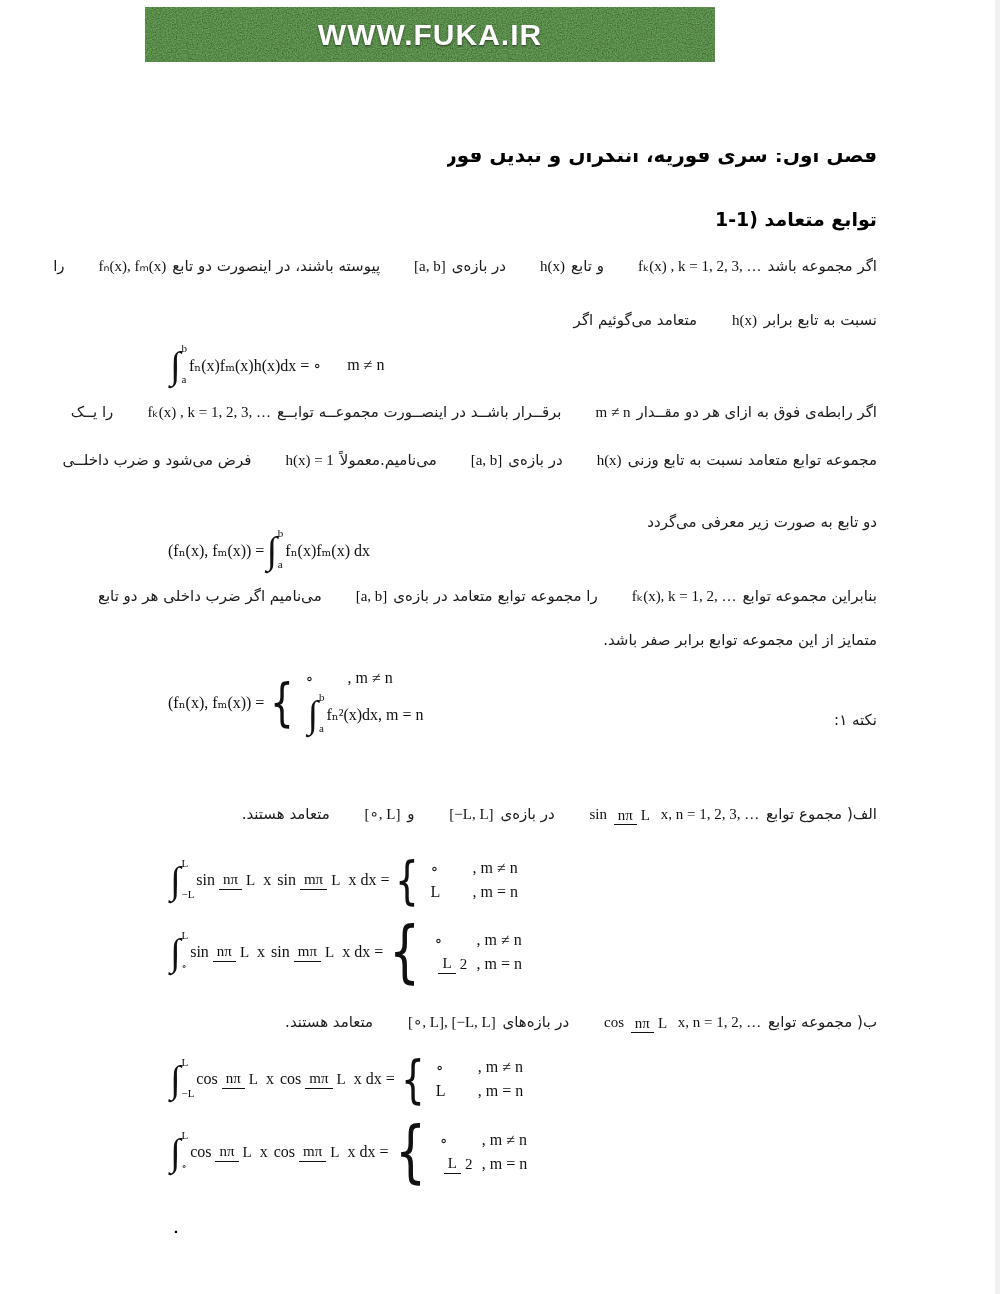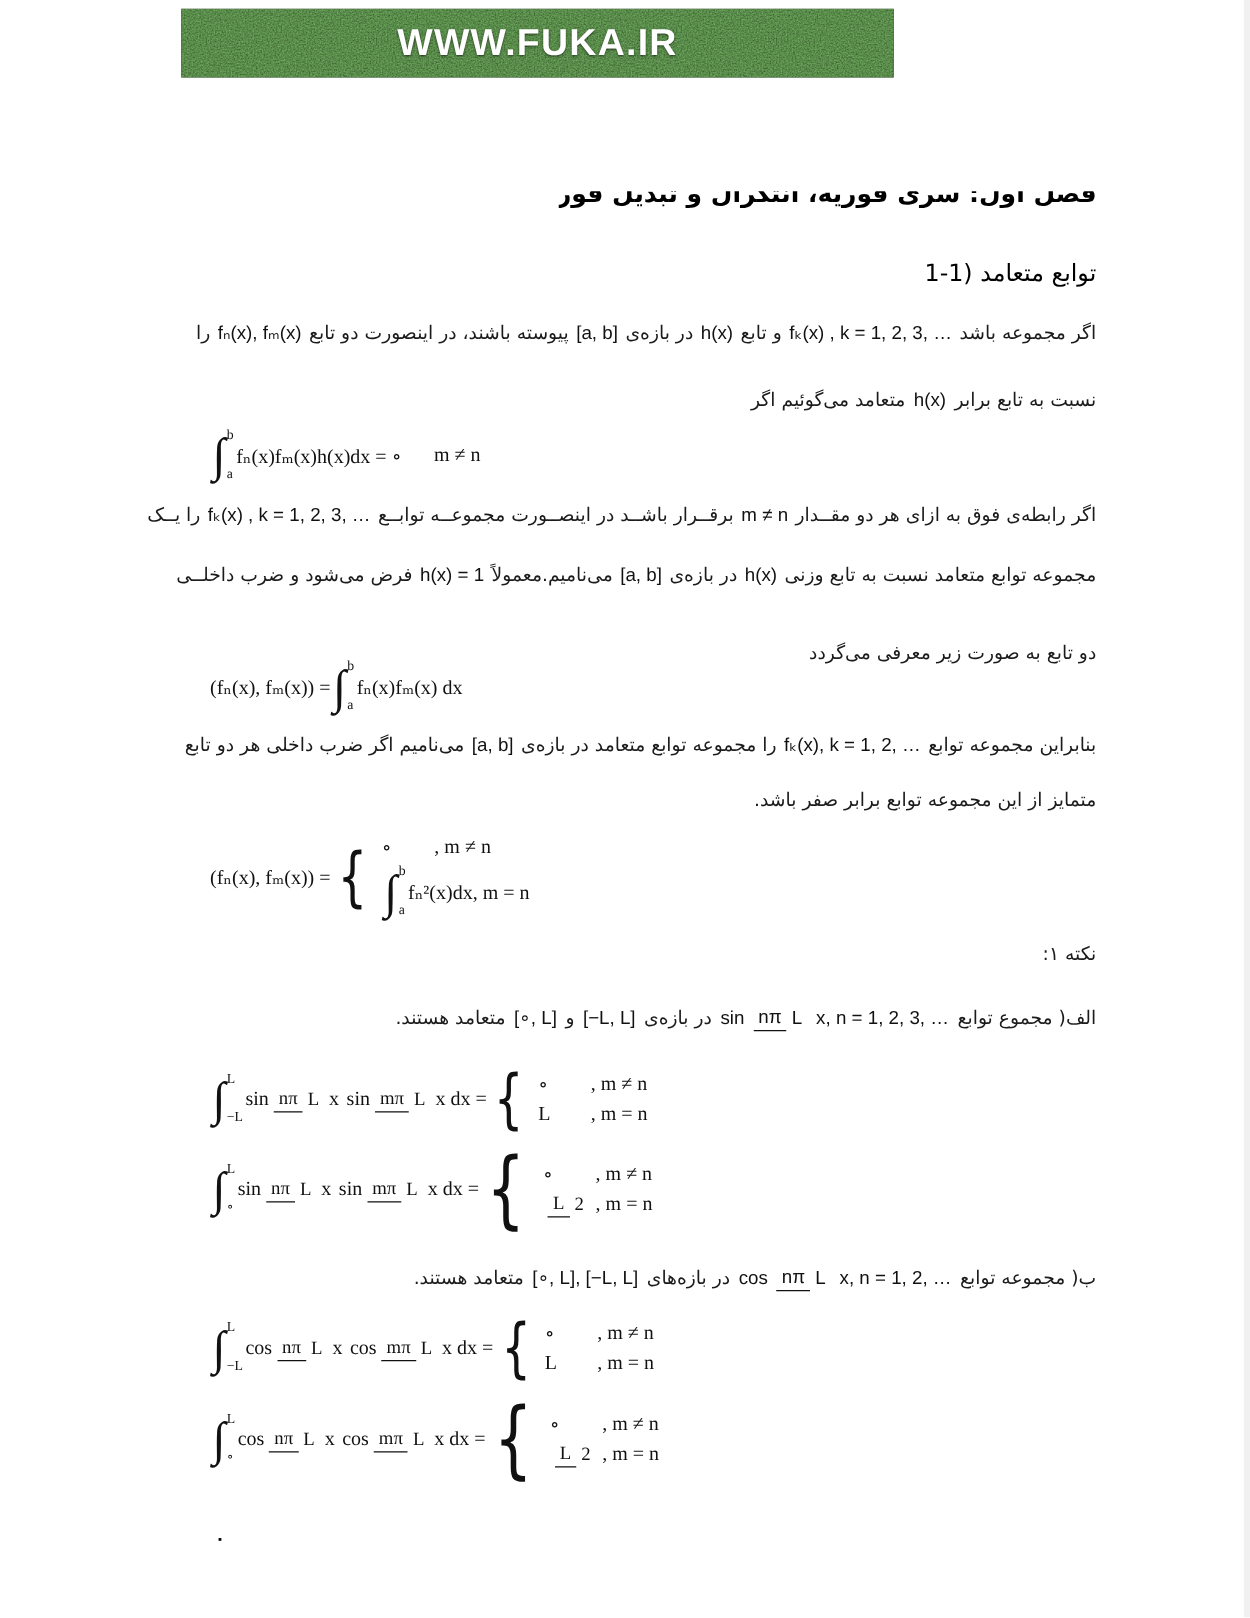--- a/index.html
+++ b/index.html
@@ -9,28 +9,28 @@
   
   .banner{position:absolute;left:145px;top:7px;width:570px;height:55px;background:#202c12;overflow:hidden;}
   .banner svg{position:absolute;left:0;top:0;width:100%;height:100%;}
   .banner-text{position:absolute;left:0;top:0;width:100%;height:100%;display:flex;align-items:center;justify-content:center;
                color:#fff;font-weight:bold;font-size:30px;letter-spacing:1px;font-family:Liberation Sans, sans-serif;
                text-shadow:0 1px 2px rgba(0,0,0,.6);}
 
   
   .title-clip{position:absolute;top:153px;right:118px;width:430px;height:27px;overflow:hidden;direction:rtl;text-align:right;}
   .title-text{font-weight:bold;font-size:20px;color:#000;margin-top:-10px;white-space:nowrap;}
-  .heading{position:absolute;top:208px;right:118px;direction:rtl;text-align:left;font-weight:normal;font-size:19px;color:#000;white-space:nowrap;}
+  .heading{position:absolute;top:208px;right:118px;direction:rtl;text-align:left;font-weight:bold;font-size:19px;color:#000;white-space:nowrap;}
 
   
   .line{position:absolute;right:118px;left:165px;direction:rtl;text-align:right;
         font-size:15px;line-height:1.7;white-space:nowrap;}
   .just{display:flex;direction:rtl;justify-content:space-between;align-items:baseline;column-gap:4px;}
   .m{direction:ltr;unicode-bidi:isolate;display:inline-block;
-     font-family:Liberation Sans, sans-serif;font-size:15px;color:#111;padding:0 2px;}
+     font-family:Liberation Serif, serif;font-size:15px;color:#111;padding:0 2px;margin-left:28px;}
   .ltr{direction:ltr;unicode-bidi:isolate;}
 
   
   .formula{position:absolute;left:168px;direction:ltr;display:flex;align-items:center;
            font-family:"Liberation Serif","DejaVu Serif","DejaVu Sans",serif;font-size:16px;color:#111;white-space:nowrap;}
   .intg{display:inline-flex;align-items:center;margin:0 2px;}
   .int-sign{font-size:38px;line-height:.85;font-weight:400;}
   .int-b{display:inline-flex;flex-direction:column;justify-content:space-between;height:42px;font-size:11px;line-height:1;padding:1px 0 3px 1px;}
   .frac{display:inline-flex;align-items:center;margin:0 4px;line-height:1.25;font-size:15px;}
   .frac .fnum{border-bottom:1px solid #111;padding:0 4px;}
@@ -160,21 +160,21 @@
                 <span>b</span>
                 <span>a</span>
               </span>
             </span>
           <span>fₙ²(x)dx, m = n</span>
         </span>
       </span>
     </span>
   </div>
 
-  <div class="line" style="top:751px">
+  <div class="line" style="top:708px">
     <span>نکته ۱:</span>
   </div>
 
   <div class="line" style="top:792px;line-height:44px">
     <span><span>الف</span><span class="ltr">)</span></span>
     <span>مجموع توابع</span>
     <span class="m">
       <span>sin</span>
       <span class="frac">
           <span class="fnum">nπ</span>

